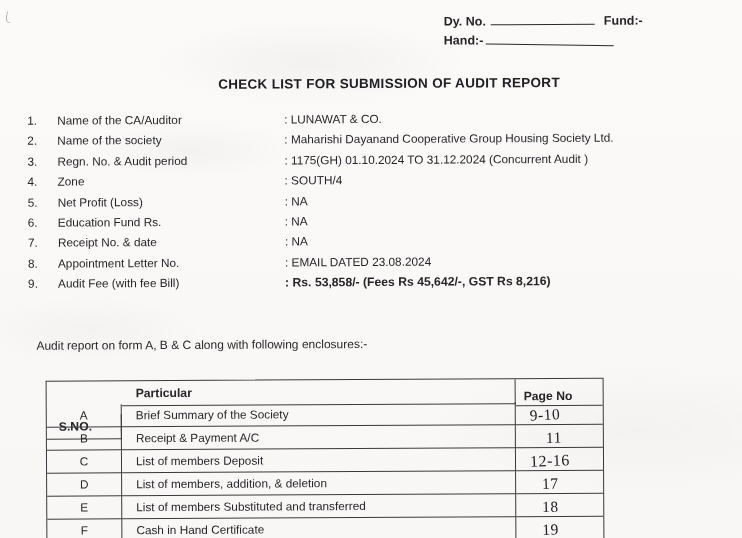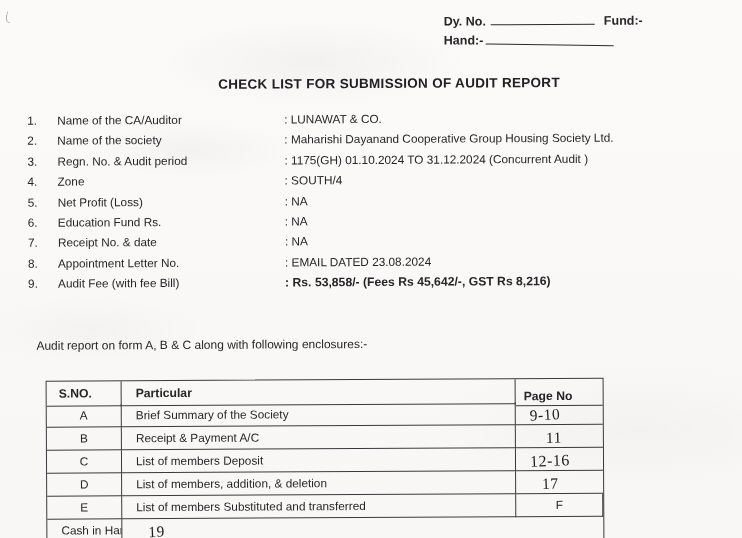--- a/index.html
+++ b/index.html
@@ -56,21 +56,21 @@
   }
   .cell{
     border-right:1px solid #3a3a3e;border-bottom:1px solid #3a3a3e;
     display:flex;align-items:center;overflow:hidden;white-space:nowrap;
   }
   .cell.last-col{border-right:none;}
   .cell.hdr{height:24px;font-weight:700;font-size:12.2px;}
   .c-sno{justify-content:center;}
   .c-part{padding-left:14px;}
   .c-page{padding-left:8px;}
-  .hdr.c-sno{justify-content:flex-start;padding-left:12px;}
+  .hdr.c-sno{justify-content:flex-start;padding-left:12px;margin-top:33px;}
   .hdr.c-page{align-items:flex-end;padding-bottom:2px;}
   
   .hand{
     font-family:cursive;
     font-size:15.5px;color:#1c1c22;font-weight:400;
     transform:rotate(-2deg);
     letter-spacing:0.5px;
     padding-left:14px;
     margin-top:4px;
   }
@@ -173,20 +173,23 @@
       </div>
 
     <div class="cell c-sno">D</div>
     <div class="cell c-part">List of members, addition, &amp; deletion</div>
     <div class="cell c-page last-col row-3">
         <span class="hand">17</span>
       </div>
 
     <div class="cell c-sno">E</div>
     <div class="cell c-part">List of members Substituted and transferred</div>
+    <div class="cell c-page last-col row-4">
+        <span class="hand">18</span>
+      </div>
 
     <div class="cell c-sno">F</div>
     <div class="cell c-part">Cash in Hand Certificate</div>
     <div class="cell c-page last-col row-5">
         <span class="hand">19</span>
       </div>
   </div>
 
 </div>
 

